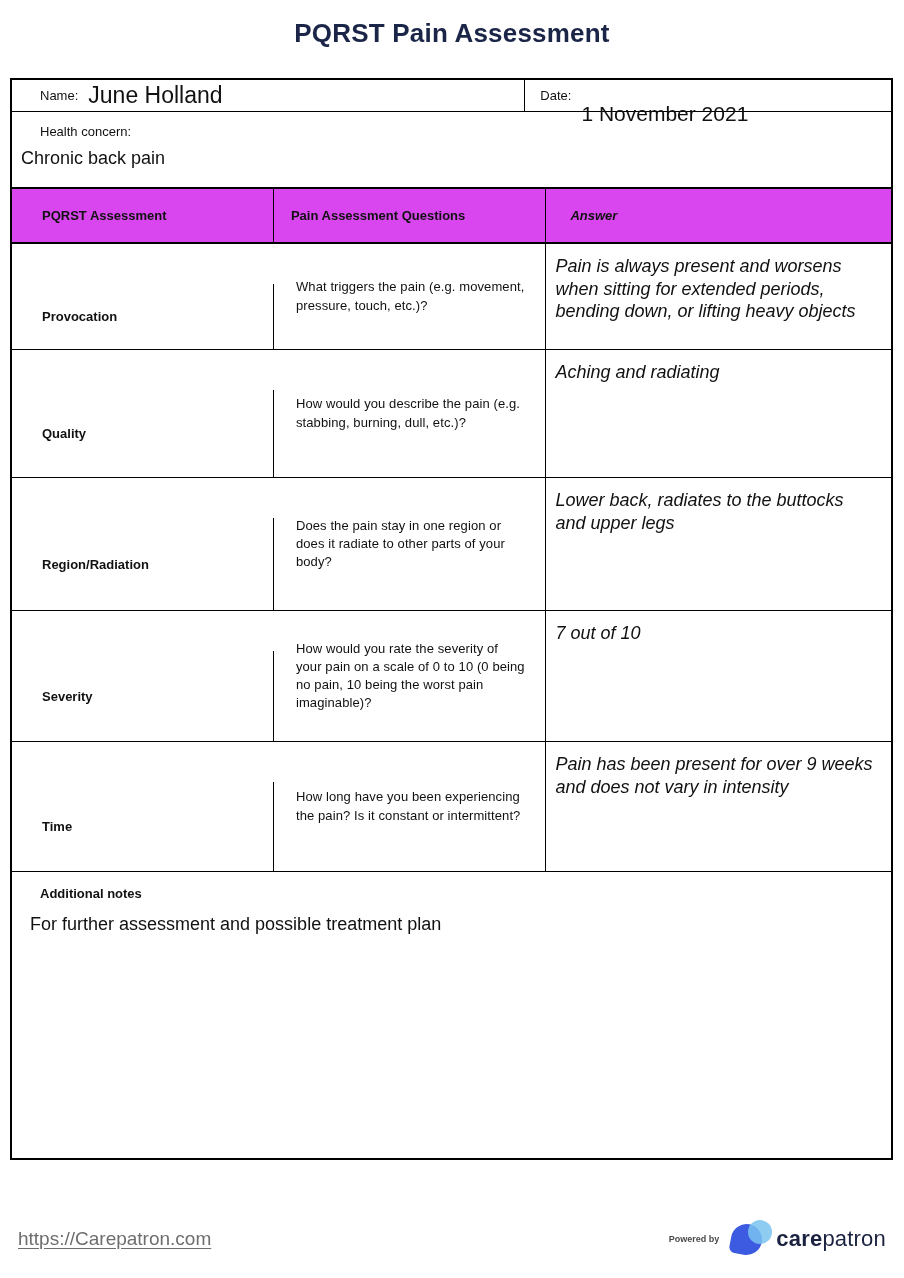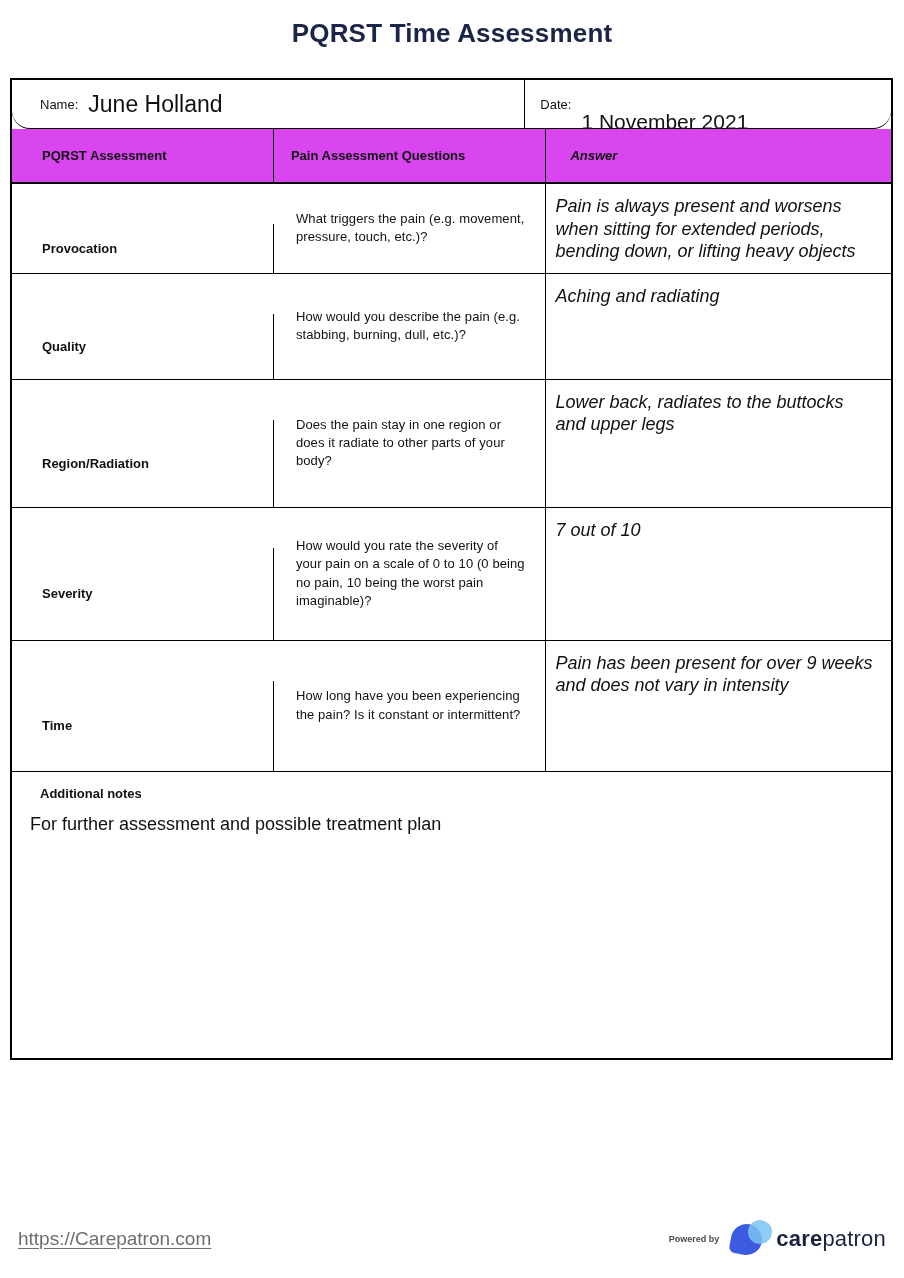--- a/index.html
+++ b/index.html
@@ -21,21 +21,21 @@
   }
   .form-table {
     position: absolute;
     left: 10px; top: 78px;
     width: 883px;
     border: 2px solid #000;
     background: #fff;
   }
   .row { display: flex; }
   
-  .row-namedate { height: 49px; border-bottom: 1px solid #000; border-radius: 18px; }
+  .row-namedate { height: 32px; border-bottom: 1px solid #000; }
   .cell-name {
     flex: 0 0 58.4%;
     border-right: 1px solid #000;
     display: flex; align-items: center;
     padding-left: 28px;
   }
   .cell-date {
     flex: 1;
     display: flex; align-items: center;
     padding-left: 15px;
@@ -132,35 +132,39 @@
     background: #7ac3f0;
     border-radius: 50%;
     opacity: 0.85;
   }
   .brand-text { font-size: 22px; color: #1b2240; letter-spacing: 0.2px; }
   .brand-text .bold { font-weight: bold; }
 </style>
 </head>
 <body>
 
-<h1 class="doc-title">PQRST Time Assessment</h1>
+<h1 class="doc-title">PQRST Pain Assessment</h1>
 
 <div class="form-table">
 
   <div class="row row-namedate">
     <div class="cell-name">
       <span class="small-label">Name:</span>
       <span class="fill-name">June Holland</span>
     </div>
     <div class="cell-date">
       <span class="small-label">Date:</span>
       <span class="fill-date">1 November 2021</span>
     </div>
   </div>
 
+  <div class="row-concern">
+    <div class="concern-label">Health concern:</div>
+    <div class="concern-value">Chronic back pain</div>
+  </div>
 
   <div class="row row-header">
     <div class="c1">PQRST Assessment</div>
     <div class="c2">Pain Assessment Questions</div>
     <div class="c3">Answer</div>
   </div>
 
   <div class="row row-data">
     <div class="c1">Provocation</div>
     <div class="c2">What triggers the pain (e.g. movement, pressure, touch, etc.)?</div>

